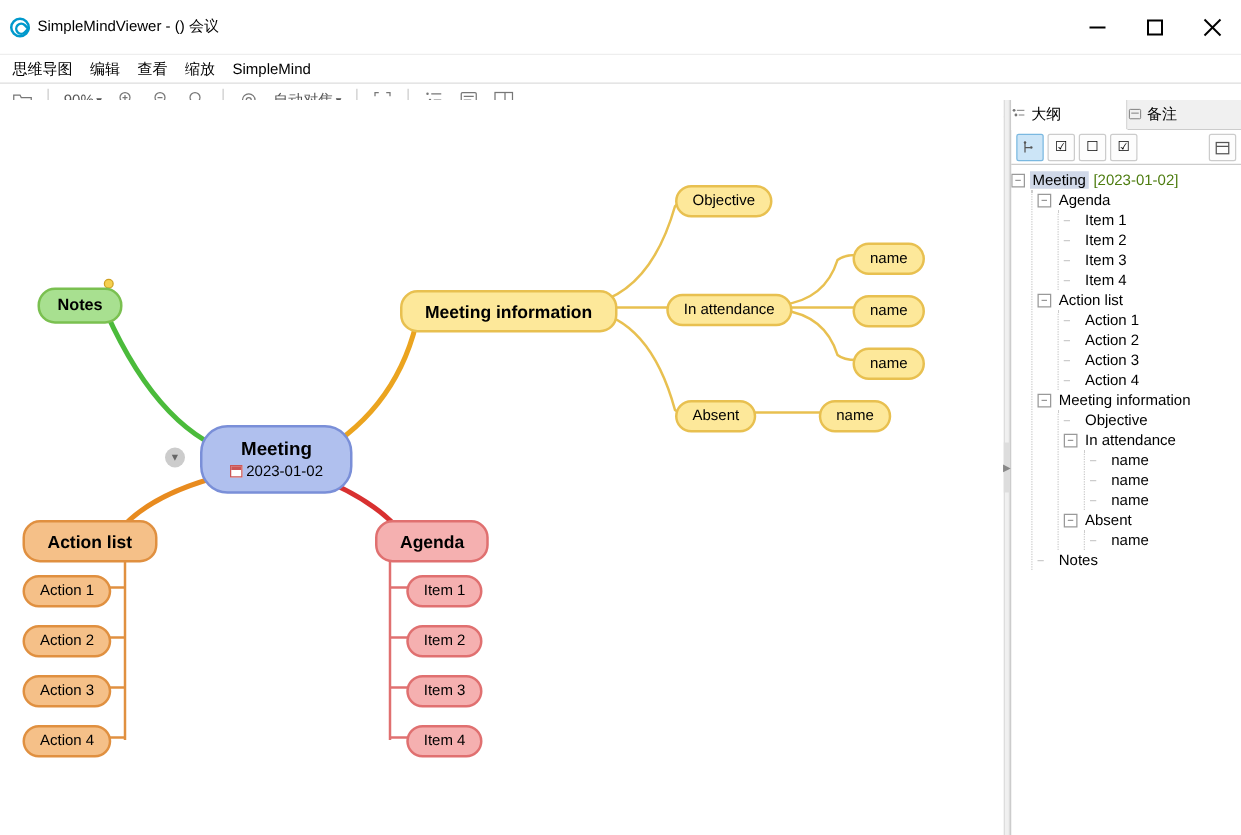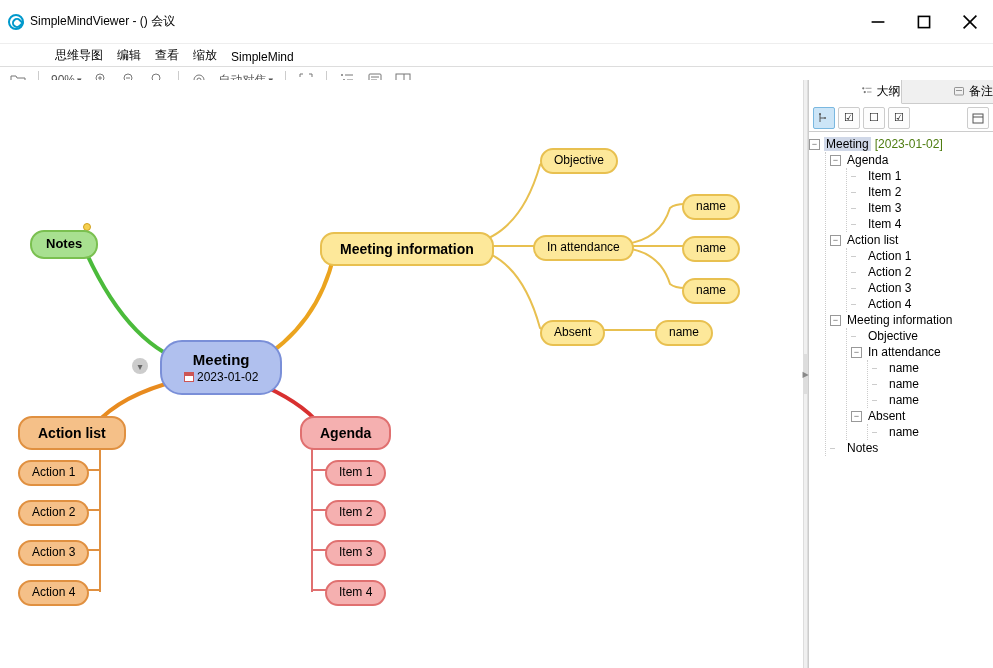--- a/index.html
+++ b/index.html
@@ -6,38 +6,38 @@
 body { width: 993px; height: 668px; background: #fff; overflow: hidden; position: relative; }
 
 .titlebar { height: 44px; display: flex; align-items: center; justify-content: space-between; padding: 0 0 0 8px; border-bottom: 1px solid #eee; }
 .titlebar-left { display: flex; align-items: center; gap: 6px; }
 .titlebar-left .logo { width: 16px; height: 16px; border: 2px solid #0099cc; border-radius: 50%; position: relative; }
 .titlebar-left .logo::after { content: ''; position: absolute; width: 6px; height: 6px; border: 2px solid #0099cc; border-radius: 50% 0 50% 50%; top: 2px; left: 2px; transform: rotate(45deg);}
 .titlebar-title { font-size: 12px; }
 .titlebar-controls { display: flex; }
 .titlebar-controls div { width: 46px; height: 30px; display: flex; align-items: center; justify-content: center; font-size: 10px; }
 
-.menubar { height: 22px; display: flex; align-items: flex-end; padding: 0 4px; gap: 2px; font-size: 12px; margin-left: 45px; }
+.menubar { height: 22px; display: flex; align-items: center; padding: 0 4px; gap: 2px; font-size: 12px; }
 .menubar span { padding: 2px 6px; }
 
 .toolbar { height: 28px; border-top: 1px solid #ddd; border-bottom: 1px solid #ddd; display: flex; align-items: center; padding: 0 6px; gap: 4px; font-size: 12px; }
 .toolbar .sep { width: 1px; height: 18px; background: #ccc; margin: 0 4px; }
 .toolbar .btn { padding: 2px 4px; display: flex; align-items: center; gap: 2px; color: #555; }
 .icon-svg { width: 16px; height: 16px; display: block; }
 
 .workspace { position: absolute; top: 80px; left: 0; right: 0; bottom: 0; display: flex; }
 .canvas { flex: 1; position: relative; background: #fff; overflow: hidden; }
 .canvas svg { position: absolute; top: 0; left: 0; }
 
 .sidebar { width: 185px; border-left: 1px solid #ccc; display: flex; flex-direction: column; background: #fff; }
 .splitter { width: 5px; background: #f0f0f0; border-left:1px solid #ddd; border-right:1px solid #ddd; position: relative; display:flex; align-items:center; justify-content:center;}
 .splitter-handle { width:5px; height:40px; background:#ddd; display:flex; align-items:center; justify-content:center; font-size:8px; color:#888; writing-mode: vertical-rl;}
 
 .sidebar-tabs { display: flex; border-bottom: 1px solid #ccc; font-size: 12px; height: 24px; }
-.sidebar-tabs .tab { flex: 1; display: flex; align-items: center; justify-content: flex-end; gap: 4px; border-right: 1px solid #ccc; background: #f0f0f0; }
+.sidebar-tabs .tab { flex: 1; display: flex; align-items: center; justify-content: flex-start; gap: 4px; border-right: 1px solid #ccc; background: #f0f0f0; }
 .sidebar-tabs .tab.active { background: #fff; border-bottom: 1px solid #fff; margin-bottom: -1px; }
 .sidebar-tabs .tab:last-child { border-right: none; }
 
 .sidebar-tools { height: 28px; border-bottom: 1px solid #ccc; display: flex; align-items: center; padding: 2px 4px; gap: 3px; }
 .sidebar-tools .tbtn { width: 22px; height: 22px; border: 1px solid #ccc; border-radius: 2px; display: flex; align-items: center; justify-content: center; font-size: 11px; background: #fdfdfd;}
 .sidebar-tools .tbtn.active { background: #cce5f7; border-color: #7ab8e0;}
 
 .outline { flex: 1; overflow: auto; font-size: 12px; padding: 4px 0; }
 .outline ul { list-style: none; }
 .outline li { position: relative; }

